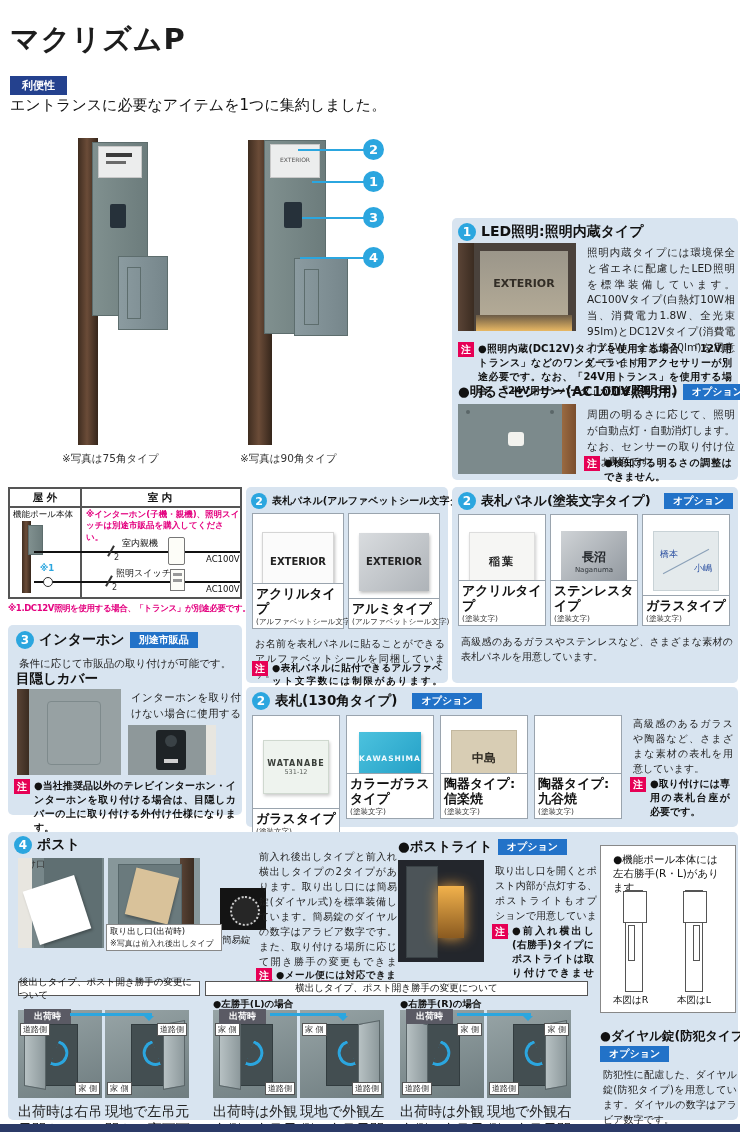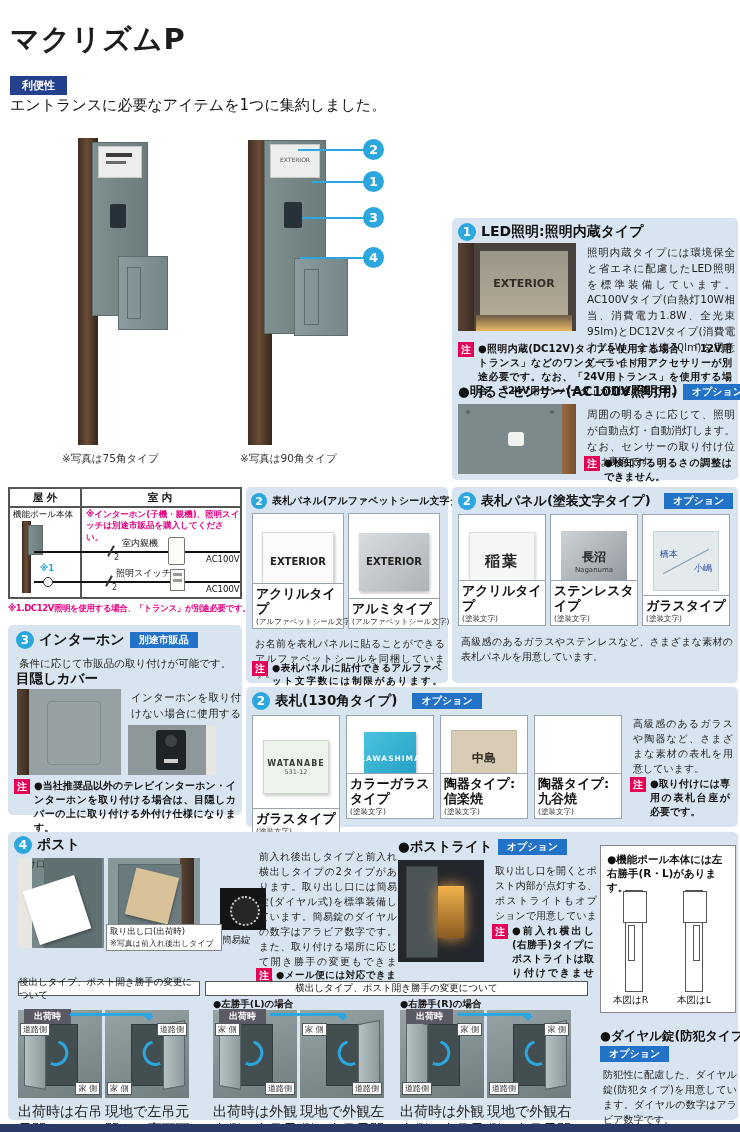--- a/index.html
+++ b/index.html
@@ -222,21 +222,21 @@
 </div>
 
 <div class="sec" style="left:452px;top:487px;width:286px;height:196px">
   <div class="sech abs" style="left:6px;top:5px;font-size:13px">
     <span class="cnum">2</span>
     <span>表札パネル(塗装文字タイプ)</span>
   </div>
   <div class="badge-blue abs" style="left:212px;top:6px">オプション</div>
   <div class="tile" style="left:6px;top:27px;width:88px;height:112px">
     <div class="pan" style="width:64px;height:56px;background:#f6f6f4;border:1px solid #ddd;box-shadow:1px 2px 3px rgba(0,0,0,.2)">
-      <span style="font-size:15px;font-weight:bold;color:#222;letter-spacing:2px">稲葉</span>
+      <span style="font-size:11px;font-weight:bold;color:#222;letter-spacing:2px">稲葉</span>
     </div>
     <div class="lab">
         <b>アクリルタイプ</b>
         <span>(塗装文字)</span>
       </div>
   </div>
   <div class="tile" style="left:98px;top:27px;width:88px;height:112px">
     <div class="pan" style="width:66px;height:60px;background:linear-gradient(135deg,#cfd3d6,#8d949b)">
       <span style="font-size:12px;font-weight:bold;color:#22262a">長沼</span>
       <span style="font-size:7px;color:#33383d">Naganuma</span>
@@ -270,21 +270,21 @@
     <div class="pan" style="width:64px;height:52px;background:#eef3ee;border:1px solid #cfd8cf;box-shadow:1px 2px 3px rgba(0,0,0,.2)">
       <span style="font-size:8px;font-weight:bold;color:#3a3f3a;letter-spacing:1px">WATANABE</span>
       <span style="font-size:6.5px;color:#5a5f5a">531-12</span>
     </div>
     <div class="lab">
         <b>ガラスタイプ</b>
         <span>(塗装文字)</span>
       </div>
   </div>
   <div class="tile" style="left:100px;top:28px;width:88px;height:104px">
-    <div class="pan" style="width:52px;height:54px;background:linear-gradient(135deg,#4cc2de,#1f9cc4);box-shadow:1px 2px 3px rgba(0,0,0,.25)">
+    <div class="pan" style="width:62px;height:54px;background:linear-gradient(135deg,#4cc2de,#1f9cc4);box-shadow:1px 2px 3px rgba(0,0,0,.25)">
       <span style="font-size:7.5px;font-weight:bold;color:#f2fbff;letter-spacing:1px">KAWASHIMA</span>
     </div>
     <div class="lab">
         <b>カラーガラスタイプ</b>
         <span>(塗装文字)</span>
       </div>
   </div>
   <div class="tile" style="left:194px;top:28px;width:88px;height:104px">
     <div class="pan" style="width:64px;height:56px;background:#d8cdb4;border:1px solid #c2b79e">
       <span style="font-size:12px;font-weight:bold;color:#2e2a22">中島</span>
@@ -346,21 +346,21 @@
     <div style="position:absolute;left:8px;top:6px;width:30px;height:90px;background:#4c5458;border:1px solid #3a4246"></div>
     <div style="position:absolute;left:40px;top:26px;width:26px;height:52px;background:linear-gradient(180deg,#f2b24c,#8a5a20);box-shadow:0 0 14px #e8a040"></div>
   </div>
   <p class="body-t abs" style="left:484px;top:28px;width:102px;font-size:10px">取り出し口を開くとポスト内部が点灯する、ポストライトもオプションで用意しています。</p>
   <div class="note abs" style="left:484px;top:92px;width:102px">
     <span class="nb">注</span>
     <p>●前入れ横出し(右勝手)タイプにポストライトは取り付けできません。</p>
   </div>
 
   <div class="abs" style="left:592px;top:13px;width:134px;height:166px;background:#fff;border:1px solid #888">
-    <div style="margin:6px 6px 0;font-size:10.5px;font-weight:bold;color:#111;line-height:1.35">●機能ポール本体には左右勝手(R・L)があります。</div>
+    <div style="margin:6px 12px 0;font-size:10.5px;font-weight:normal;color:#111;line-height:1.35">●機能ポール本体には左右勝手(R・L)があります。</div>
     <div class="lp" style="left:24px;top:44px">
       <div class="hd"></div>
         <div class="slot" style="left:2px"></div>
     </div>
     <div class="lp" style="left:84px;top:44px">
       <div class="hd" style="left:-3px"></div>
         <div class="slot" style="right:2px"></div>
     </div>
     <div class="abs" style="left:12px;top:148px;font-size:9.5px;color:#111">本図はR</div>
     <div class="abs" style="left:76px;top:148px;font-size:9.5px;color:#111">本図はL</div>

